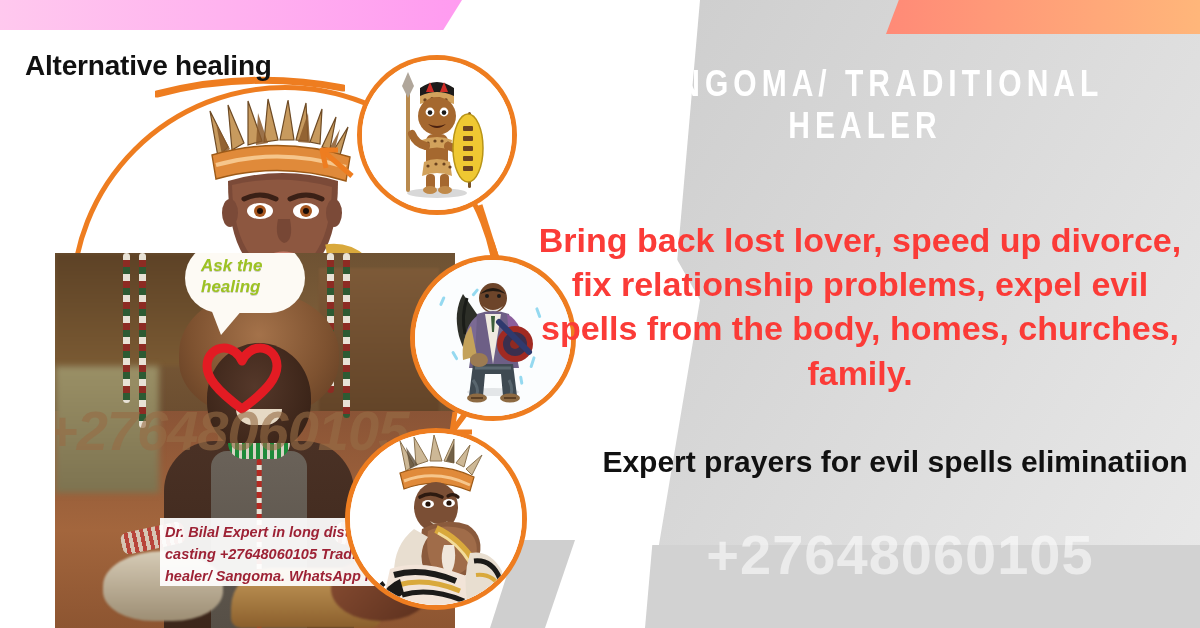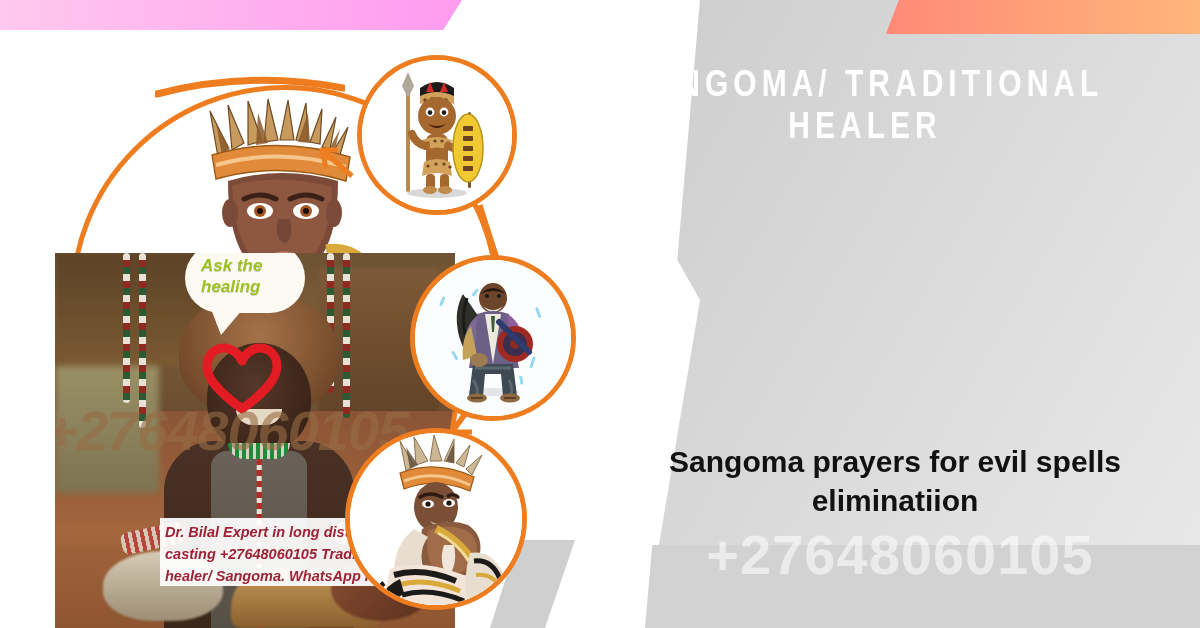--- a/index.html
+++ b/index.html
@@ -141,20 +141,21 @@
 
 <div id="poster">
 
   <div class="panel-gray"></div>
   <div class="panel-gray-2"></div>
   <div class="white-wedge"></div>
   <div class="panel-gray-3"></div>
   <div class="bar-pink"></div>
   <div class="bar-orange"></div>
 
+  <div class="alt-heal">Alternative healing</div>
   <svg style="position:absolute;left:155px;top:72px;z-index:39;" width="190" height="26">
     <path d="M2,22 Q95,-2 188,16" stroke="#ee7d20" stroke-width="7" fill="none" stroke-linecap="round"></path>
   </svg>
 
   <div class="big-ring"></div>
 
   <svg class="illus-man" viewBox="0 0 230 190">
     <g>
       <g fill="#c79a5e" stroke="#6d4a24" stroke-width="1.2">
         <path d="M48,62 L40,16 L58,52 Z"></path>
@@ -383,16 +384,17 @@
       <path d="M52,162 Q80,154 114,168" stroke="#1c1b19" stroke-width="5" fill="none"></path>
       <path d="M120,120 Q140,116 152,138 L150,172 L118,172 Q112,146 120,120 Z" fill="#e8ded0"></path>
       <path d="M124,128 Q142,126 150,146" stroke="#1c1b19" stroke-width="5" fill="none"></path>
       <path d="M126,142 Q144,140 152,158" stroke="#d9a93c" stroke-width="4" fill="none"></path>
       <path d="M50,146 Q36,152 32,164 Q44,170 54,160 Z" fill="#1b1a18"></path>
       <path d="M34,150 Q26,156 28,164" stroke="#1b1a18" stroke-width="5" fill="none"></path>
     </svg>
   </div>
 
   <div class="r-kicker">SANGOMA/ TRADITIONAL HEALER</div>
-  <div class="r-sub">Sangoma prayers for  evil spells eliminatiion</div>
+  <div class="r-body">Bring back lost lover, speed up divorce, fix relationship problems, expel evil spells from the body, homes, churches, family.</div>
+  <div class="r-sub">Expert prayers for  evil spells eliminatiion</div>
   <div class="r-wm">+27648060105</div>
 
 </div>
 
 </body></html>

